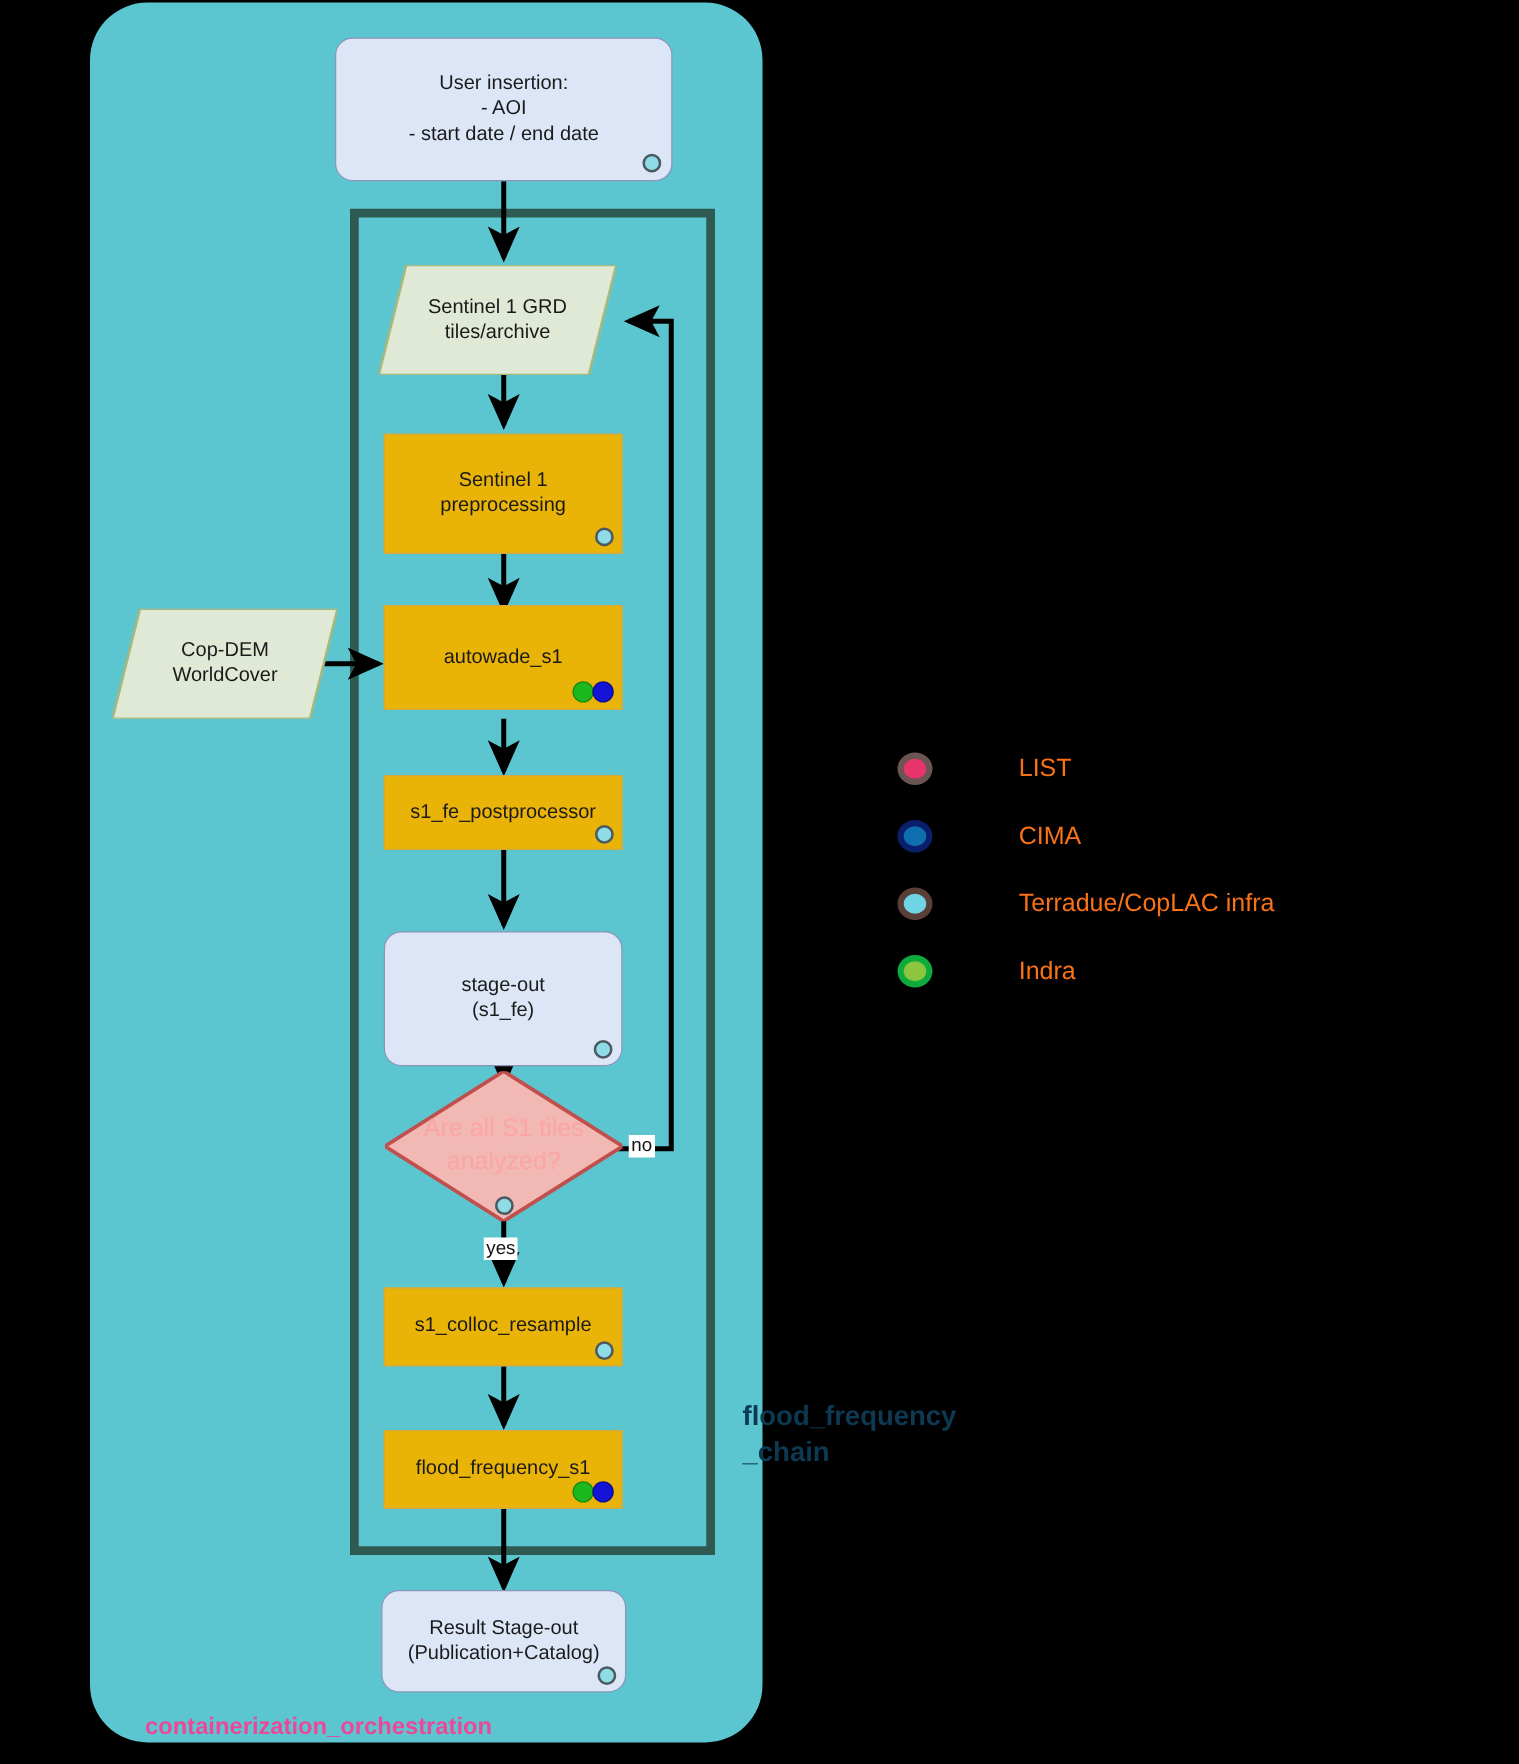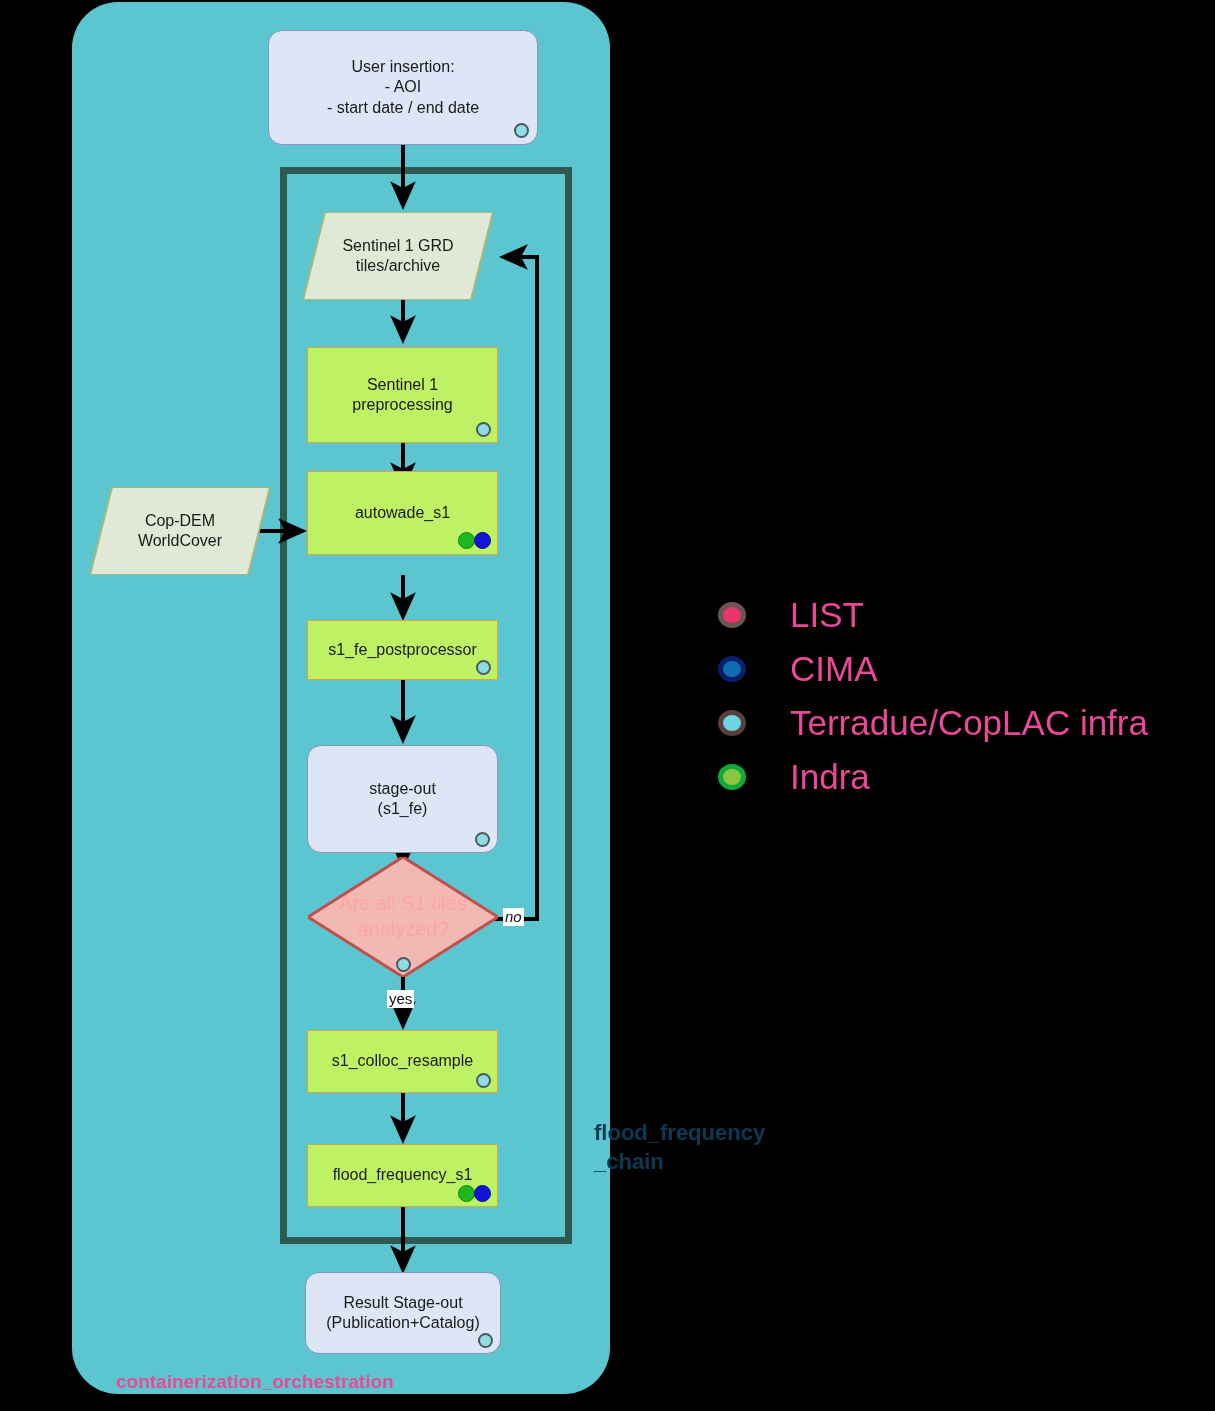--- a/index.html
+++ b/index.html
@@ -78,21 +78,21 @@
     align-items: center;
     justify-content: center;
     text-align: center;
     font-size: 16px;
     color: #1a1a1a;
     line-height: 1.28;
     white-space: pre-line;
   }
 
   .node-process {
-    background: #bef264;
+    background: #eab308;
     border: 1.6px solid #d6a93c;
   }
 
   .node-terminal {
     background: #dce6f7;
     border: 1.6px solid #8a95b8;
     border-radius: 14px;
   }
 
   .node-data {
@@ -170,23 +170,23 @@
     align-items: center;
   }
   .legend-swatch {
     width: 28px;
     height: 26px;
     border-radius: 50%;
     box-sizing: border-box;
     flex: 0 0 auto;
   }
   .legend-text {
-    margin-left: 44px;
-    font-size: 35px;
-    color: #ec4899;
+    margin-left: 69px;
+    font-size: 20px;
+    color: #f97316;
     white-space: nowrap;
   }
 
   svg.edges {
     position: absolute;
     left: 0; top: 0;
     width: 1215px;
     height: 1411px;
     pointer-events: none;
   }
@@ -252,21 +252,21 @@
   </div>
 
   <div class="node node-data" style="left:90px; top:487px; width:180px; height:88px; background:transparent; border:none;">
     <svg class="para" viewBox="0 0 180 88" preserveAspectRatio="none">
       <polygon points="22,0 180,0 158,88 0,88" fill="#dfe9d5" stroke="#a7b87c" stroke-width="2"></polygon>
     </svg>
     <span style="position:relative;">Cop-DEM
 WorldCover</span>
   </div>
 
-  <div class="node node-process" style="left:307px; top:471px; width:191px; height:84px;">
+  <div class="node node-process" style="left:307px; top:484px; width:191px; height:84px;">
     <span>autowade_s1</span>
     <span class="mini-dot green" style="right:22px; bottom:5px;"></span>
     <span class="mini-dot blue" style="right:6px; bottom:5px;"></span>
   </div>
 
   <div class="node node-process" style="left:307px; top:620px; width:191px; height:60px;">
     <span>s1_fe_postprocessor</span>
     <span class="corner-dot" style="right:6px; bottom:4px;"></span>
   </div>
 
@@ -295,21 +295,21 @@
     <span class="mini-dot green" style="right:22px; bottom:4px;"></span>
     <span class="mini-dot blue" style="right:6px; bottom:4px;"></span>
   </div>
 
   <div class="node node-terminal" style="left:305px; top:1272px; width:196px; height:82px;">
     <span>Result Stage-out
 (Publication+Catalog)</span>
     <span class="corner-dot" style="right:7px; bottom:5px;"></span>
   </div>
 
-  <div class="edge-label" style="left:503px; top:908px;font-style:italic;">no</div>
+  <div class="edge-label" style="left:503px; top:908px;">no</div>
   <div class="edge-label" style="left:387px; top:990px;">yes</div>
 
   <div class="outer-label">containerization_orchestration</div>
   <div class="inner-label">flood_frequency
 _chain</div>
 
   <div class="legend">
     <div class="legend-row">
       <span class="legend-swatch" id="sw0" style="background: rgb(232, 51, 109); border: 5px solid rgb(107, 85, 82);"></span>
       <span class="legend-text">LIST</span>

